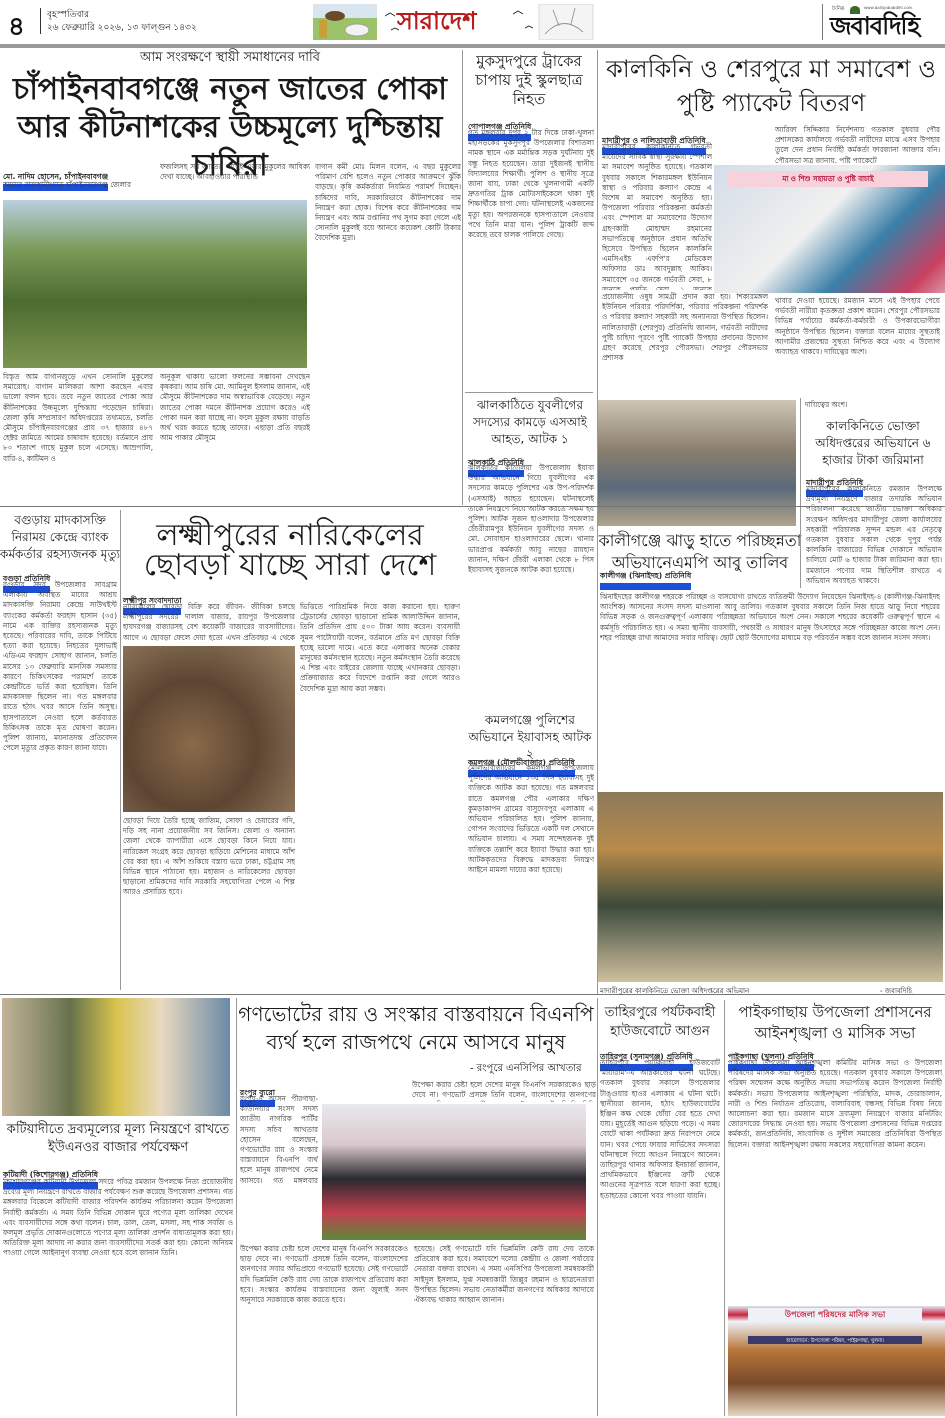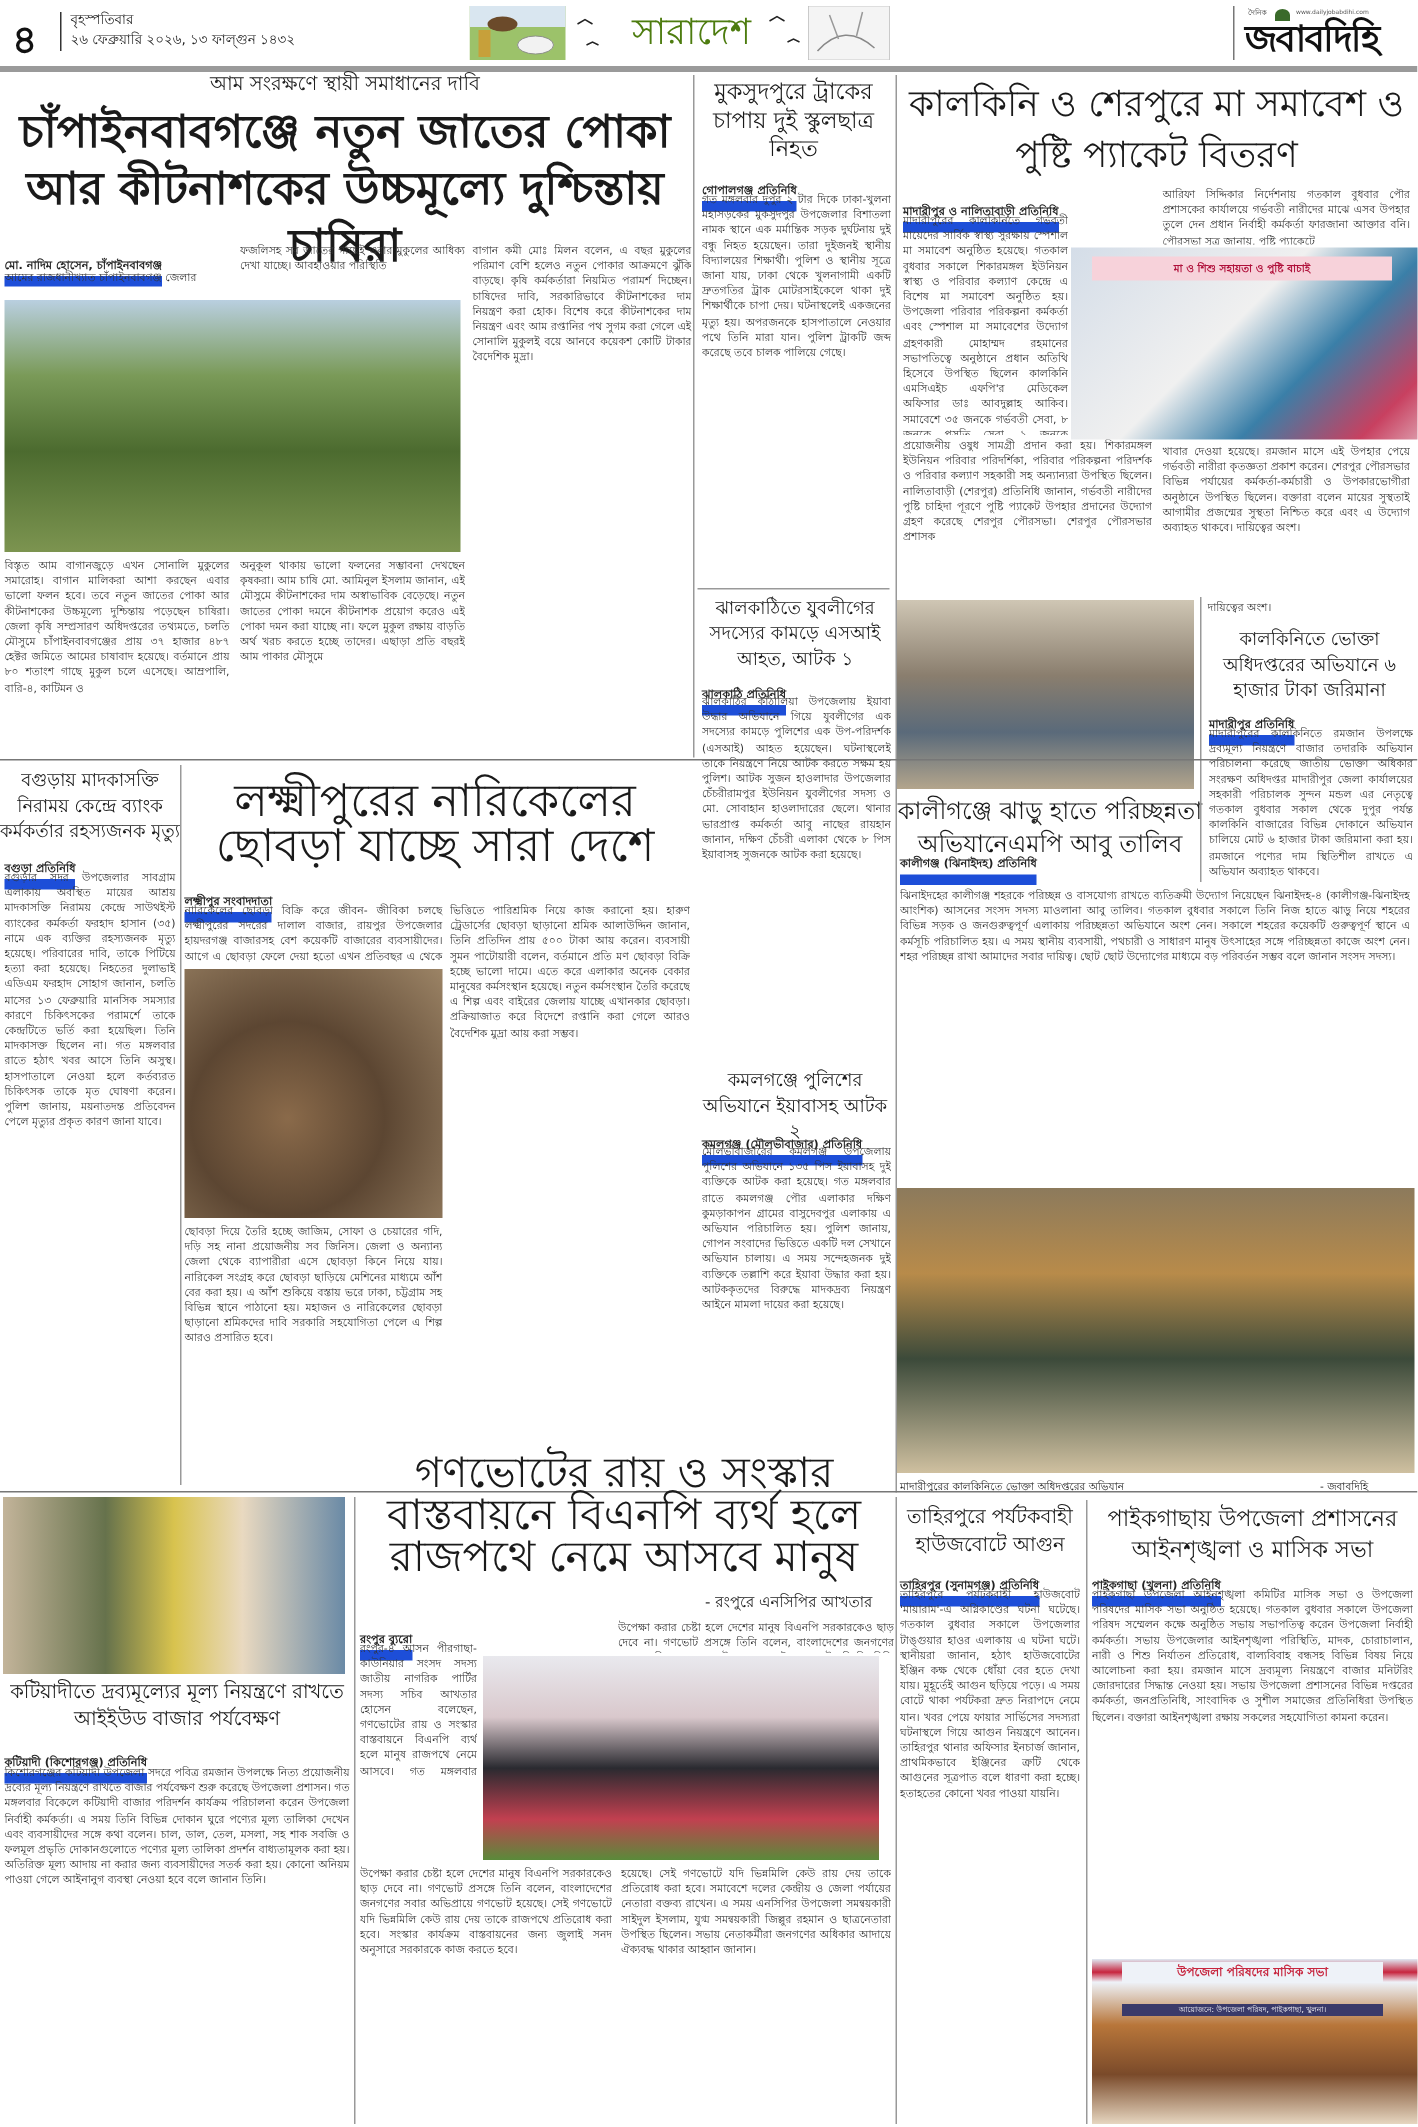--- a/index.html
+++ b/index.html
@@ -44,21 +44,21 @@
       <rect x="0" y="0" width="64" height="36" fill="#9cc26a"></rect>
       <rect x="0" y="0" width="64" height="14" fill="#d9e6f0"></rect>
       <ellipse cx="22" cy="12" rx="10" ry="5" fill="#6b4a2a"></ellipse>
       <ellipse cx="44" cy="26" rx="12" ry="6" fill="#f2f2f2" stroke="#888" stroke-width="0.6"></ellipse>
       <rect x="6" y="16" width="8" height="18" fill="#c7a03a"></rect>
       <rect x="226" y="0" width="54" height="36" fill="#f4f4f4" stroke="#bbb" stroke-width="0.5"></rect>
       <path d="M232 30 Q250 10 270 28" stroke="#888" fill="none"></path>
       <path d="M240 6 L246 22 M262 4 L258 20" stroke="#999"></path>
       <path d="M72 12 l5 -3 l5 3 M200 10 l5 -3 l5 3 M78 26 l4 -2 l4 2 M212 24 l4 -2 l4 2" stroke="#222" fill="none" stroke-width="1"></path>
     </svg>
-    <div class="abs" style="left:84px;top:2px;width:128px;text-align:center;font-size:24px;font-weight:normal;color:#4d7c0f;line-height:30px">সারাদেশ</div>
+    <div class="abs" style="left:84px;top:2px;width:128px;font-size:24px;font-weight:bold;color:#b91c1c;line-height:30px">সারাদেশ</div>
   </div>
   <div class="abs" style="left:822px;top:4px;width:1px;height:36px;background:#777"></div>
   <div id="masthead" class="abs">
     <div class="abs" style="left:2px;top:0;font-size:5px;color:#333">দৈনিক</div>
     <div class="abs" style="left:34px;top:0;font-size:4px;color:#555">www.dailyjobabdihi.com</div>
     <div class="abs" style="left:20px;top:1px;width:10px;height:8px;border-radius:50% 50% 0 0;background:#3a6a2a"></div>
     <div class="abs" style="left:0;top:8px;width:108px;font-size:24px;font-weight:bold;color:#111;line-height:26px;letter-spacing:-1px">জবাবদিহি</div>
   </div>
 </div>
 <div id="hdr-rule" class="abs"></div>
@@ -120,26 +120,26 @@
 
 <div class="abs hl" style="left:120px;top:520px;width:340px;font-size:30px;line-height:30px">লক্ষ্মীপুরের নারিকেলের ছোবড়া যাচ্ছে সারা দেশে</div>
 <div class="abs" style="left:123px;top:588px"><span class="byline">লক্ষ্মীপুর সংবাদদাতা</span></div>
 <div class="abs body-text" style="left:123px;top:602px;width:172px;height:40px">নারিকেলের ছোবড়া বিক্রি করে জীবন- জীবিকা চলছে লক্ষ্মীপুরের সদরের দালাল বাজার, রায়পুর উপজেলার হায়দরগঞ্জ বাজারসহ বেশ কয়েকটি বাজারের ব্যবসায়ীদের। আগে এ ছোবড়া ফেলে দেয়া হতো এখন প্রতিবছর এ থেকে কোটি টাকা আয় হচ্ছে।</div>
 <div class="abs photo p-coconut" style="left:123px;top:646px;width:172px;height:166px"></div>
 <div class="abs body-text" style="left:123px;top:816px;width:172px;height:172px">ছোবড়া দিয়ে তৈরি হচ্ছে জাজিম, সোফা ও চেয়ারের গদি, দড়ি সহ নানা প্রয়োজনীয় সব জিনিস। জেলা ও অন্যান্য জেলা থেকে ব্যাপারীরা এসে ছোবড়া কিনে নিয়ে যায়। নারিকেল সংগ্রহ করে ছোবড়া ছাড়িয়ে মেশিনের মাধ্যমে আঁশ বের করা হয়। এ আঁশ শুকিয়ে বস্তায় ভরে ঢাকা, চট্টগ্রাম সহ বিভিন্ন স্থানে পাঠানো হয়। মহাজন ও নারিকেলের ছোবড়া ছাড়ানো শ্রমিকদের দাবি সরকারি সহযোগিতা পেলে এ শিল্প আরও প্রসারিত হবে।</div>
 <div class="abs body-text" style="left:300px;top:602px;width:160px;height:386px">ভিত্তিতে পারিশ্রমিক নিয়ে কাজ করানো হয়। হারুণ ট্রেডার্সের ছোবড়া ছাড়ানো শ্রমিক আলাউদ্দিন জানান, তিনি প্রতিদিন প্রায় ৫০০ টাকা আয় করেন। ব্যবসায়ী সুমন পাটোয়ারী বলেন, বর্তমানে প্রতি মণ ছোবড়া বিক্রি হচ্ছে ভালো দামে। এতে করে এলাকার অনেক বেকার মানুষের কর্মসংস্থান হয়েছে। নতুন কর্মসংস্থান তৈরি করেছে এ শিল্প এবং বাইরের জেলায় যাচ্ছে এখানকার ছোবড়া। প্রক্রিয়াজাত করে বিদেশে রপ্তানি করা গেলে আরও বৈদেশিক মুদ্রা আয় করা সম্ভব।</div>
 
 <div class="rule-h" style="left:0;top:994px;width:945px;background:#777"></div>
 <div class="abs photo p-shop" style="left:2px;top:998px;width:228px;height:118px"></div>
-<div class="abs hl" style="left:0;top:1120px;width:236px;font-size:13px;line-height:18px">কটিয়াদীতে দ্রব্যমূল্যের মূল্য নিয়ন্ত্রণে রাখতে আইইউড বাজার পর্যবেক্ষণ</div>
+<div class="abs hl" style="left:0;top:1120px;width:236px;font-size:13px;line-height:18px">কটিয়াদীতে দ্রব্যমূল্যের মূল্য নিয়ন্ত্রণে রাখতে ইউএনওর বাজার পর্যবেক্ষণ</div>
 <div class="abs" style="left:3px;top:1162px"><span class="byline">কটিয়াদী (কিশোরগঞ্জ) প্রতিনিধি</span></div>
 <div class="abs body-text" style="left:3px;top:1177px;width:230px;height:238px">কিশোরগঞ্জের কটিয়াদী উপজেলা সদরে পবিত্র রমজান উপলক্ষে নিত্য প্রয়োজনীয় দ্রব্যের মূল্য নিয়ন্ত্রণে রাখতে বাজার পর্যবেক্ষণ শুরু করেছে উপজেলা প্রশাসন। গত মঙ্গলবার বিকেলে কটিয়াদী বাজার পরিদর্শন কার্যক্রম পরিচালনা করেন উপজেলা নির্বাহী কর্মকর্তা। এ সময় তিনি বিভিন্ন দোকান ঘুরে পণ্যের মূল্য তালিকা দেখেন এবং ব্যবসায়ীদের সঙ্গে কথা বলেন। চাল, ডাল, তেল, মসলা, সহ শাক সবজি ও ফলমূল প্রভৃতি দোকানগুলোতে পণ্যের মূল্য তালিকা প্রদর্শন বাধ্যতামূলক করা হয়। অতিরিক্ত মূল্য আদায় না করার জন্য ব্যবসায়ীদের সতর্ক করা হয়। কোনো অনিয়ম পাওয়া গেলে আইনানুগ ব্যবস্থা নেওয়া হবে বলে জানান তিনি।</div>
 <div class="rule-v" style="left:236px;top:998px;height:418px"></div>
 
-<div class="abs hl" style="left:236px;top:968px;width:360px;font-size:28px;line-height:28px">গণভোটের রায় ও সংস্কার বাস্তবায়নে বিএনপি ব্যর্থ হলে রাজপথে নেমে আসবে মানুষ</div>
+<div class="abs hl" style="left:236px;top:1000px;width:360px;font-size:20px;line-height:28px">গণভোটের রায় ও সংস্কার বাস্তবায়নে বিএনপি ব্যর্থ হলে রাজপথে নেমে আসবে মানুষ</div>
 <div class="abs" style="left:470px;top:1060px;font-size:10px;color:#222">- রংপুরে এনসিপির আখতার</div>
 <div class="abs" style="left:240px;top:1080px"><span class="byline">রংপুর ব্যুরো</span></div>
 <div class="abs body-text" style="left:240px;top:1094px;width:78px;height:90px">রংপুর-৪ আসন পীরগাছা-কাউনিয়ার সংসদ সদস্য জাতীয় নাগরিক পার্টির সদস্য সচিব আখতার হোসেন বলেছেন, গণভোটের রায় ও সংস্কার বাস্তবায়নে বিএনপি ব্যর্থ হলে মানুষ রাজপথে নেমে আসবে। গত মঙ্গলবার রংপুরের কাউনিয়া উপজেলার মোজাম্মেল হোসেন মহিলা কলেজ মাঠে এক সমাবেশে তিনি এসব কথা বলেন।</div>
 <div class="abs photo p-rally" style="left:322px;top:1104px;width:264px;height:136px"></div>
 <div class="abs body-text" style="left:412px;top:1080px;width:184px;height:22px">উপেক্ষা করার চেষ্টা হলে দেশের মানুষ বিএনপি সরকারকেও ছাড় দেবে না। গণভোট প্রসঙ্গে তিনি বলেন, বাংলাদেশের জনগণের সবার অভিপ্রায়ে গণভোট হয়েছে। সেই গণভোটে যদি ভিন্নমিলি কেউ রায় দেয় তাকে রাজপথে প্রতিরোধ করা হবে। সংস্কার কার্যক্রম বাস্তবায়নের জন্য জুলাই সনদ অনুসারে সরকারকে কাজ করতে হবে।</div>
 <div class="abs body-text" style="left:240px;top:1244px;width:168px;height:170px">উপেক্ষা করার চেষ্টা হলে দেশের মানুষ বিএনপি সরকারকেও ছাড় দেবে না। গণভোট প্রসঙ্গে তিনি বলেন, বাংলাদেশের জনগণের সবার অভিপ্রায়ে গণভোট হয়েছে। সেই গণভোটে যদি ভিন্নমিলি কেউ রায় দেয় তাকে রাজপথে প্রতিরোধ করা হবে। সংস্কার কার্যক্রম বাস্তবায়নের জন্য জুলাই সনদ অনুসারে সরকারকে কাজ করতে হবে।</div>
 <div class="abs body-text" style="left:414px;top:1244px;width:180px;height:170px">হয়েছে। সেই গণভোটে যদি ভিন্নমিলি কেউ রায় দেয় তাকে প্রতিরোধ করা হবে। সমাবেশে দলের কেন্দ্রীয় ও জেলা পর্যায়ের নেতারা বক্তব্য রাখেন। এ সময় এনসিপির উপজেলা সমন্বয়কারী সাইদুল ইসলাম, যুগ্ম সমন্বয়কারী জিল্লুর রহমান ও ছাত্রনেতারা উপস্থিত ছিলেন। সভায় নেতাকর্মীরা জনগণের অধিকার আদায়ে ঐক্যবদ্ধ থাকার আহ্বান জানান।</div>
 <div class="rule-v" style="left:597px;top:998px;height:418px"></div>
 
 <div class="abs hl" style="left:598px;top:1002px;width:124px;font-size:13px;line-height:19px">তাহিরপুরে পর্যটকবাহী হাউজবোটে আগুন</div>

